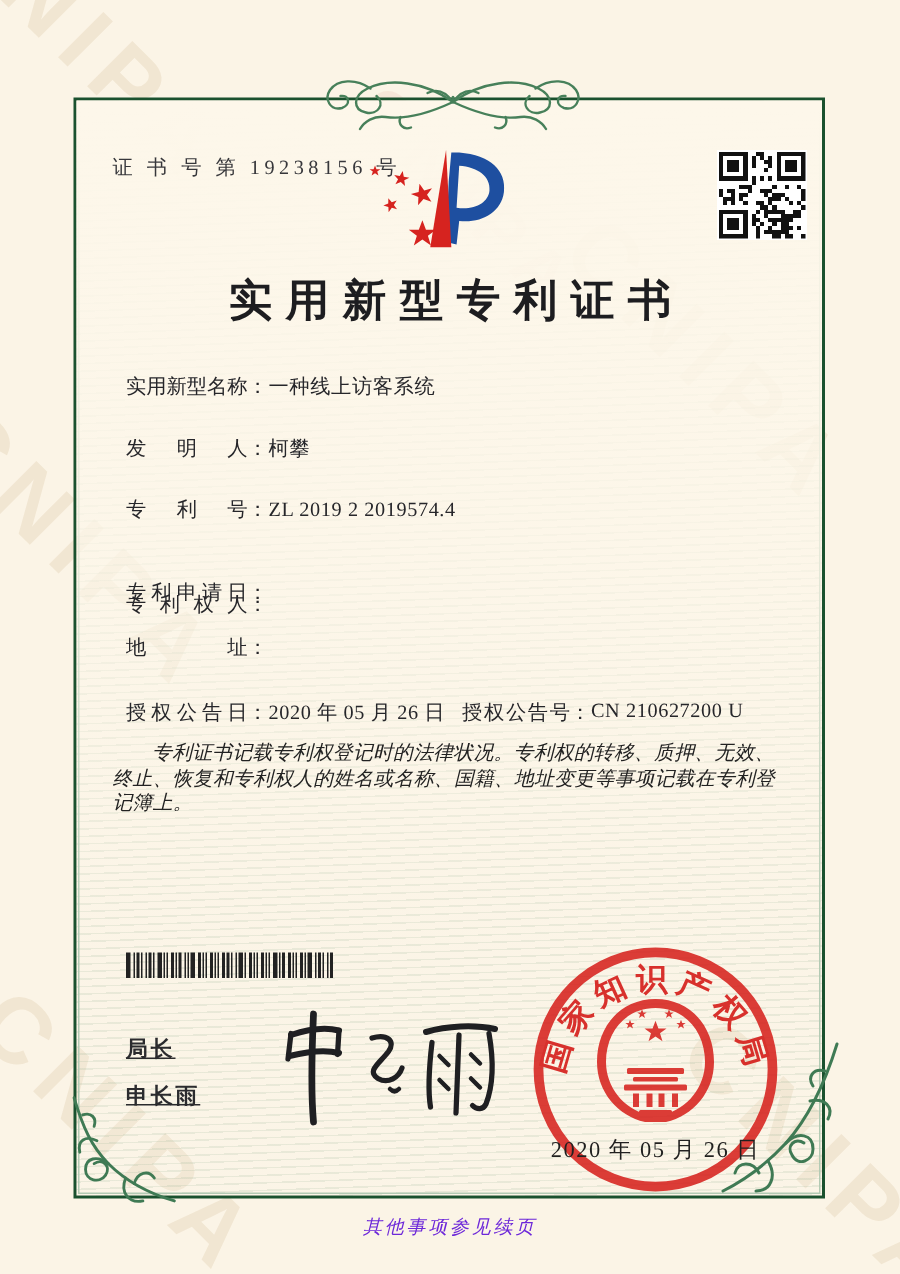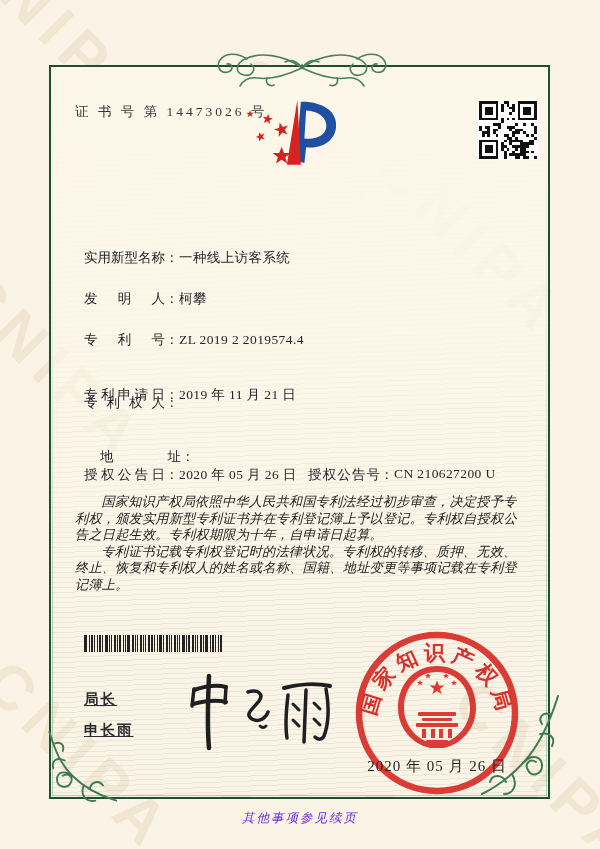--- a/index.html
+++ b/index.html
@@ -48,21 +48,21 @@
     font-size:29px;font-weight:700;letter-spacing:9px;text-indent:9px;color:#1d1d20;
   }
   
   .rows{position:absolute;left:84px;right:60px;top:0;z-index:4;font-size:13.5px;}
   .frow{position:absolute;display:flex;align-items:center;white-space:nowrap;}
   .flabel{display:inline-block;width:81px;text-align:justify;text-align-last:justify;flex:0 0 81px;}
   .fcolon{flex:0 0 14px;}
   .fval{letter-spacing:0.4px;}
   .fval.wrapv{white-space:normal;width:345px;line-height:20px;}
   .r1{top:249px;} .r2{top:290px;} .r3{top:331px;} .r4{top:364px;margin-top:22px;}
-  .r5{top:394px;} .r6{top:448px;margin-left:16px;} .r7{top:466px;}
+  .r5{top:394px;} .r6{top:423px;} .r7{top:466px;}
   .col2{position:absolute;left:224px;display:flex;white-space:nowrap;}
   .col2 .flabel{width:72px;flex-basis:72px;}
   
   .law{
     position:absolute;left:75px;width:452px;top:494px;z-index:4;
     font-size:13.2px;line-height:16.6px;font-style:italic;color:#222;
   }
   .law p{margin:0;text-indent:2em;letter-spacing:0.2px;}
   
   .barcode{position:absolute;left:84px;top:635px;height:17px;display:flex;align-items:stretch;z-index:4;}
@@ -92,21 +92,21 @@
 <div class="wm wm5">CNIPA</div>
 <div class="wm wm6">CNIPA</div>
 
 <div class="frame">
   <div class="inner-line"></div>
   <div class="fade"></div>
 </div>
 
 <div class="content">
 
-  <div class="cert-no">证 书 号 第 14473026 号</div>
+  <div class="cert-no">证 书 号 第 19238156 号</div>
 
   <svg class="logo" width="114" height="82" viewBox="0 0 130 92">
     <defs>
       <polygon id="star" points="0,-10 2.6,-3.2 9.8,-3.2 4.0,1.2 6.2,8.2 0,4.0 -6.2,8.2 -4.0,1.2 -9.8,-3.2 -2.6,-3.2"></polygon>
     </defs>
 
     <path d="M66,8 L72,8 C96,10 108,22 106,38 C104,54 88,62 72,60 L70,78 L62,76 L64,30 Z
              M72,18 L70,50 C84,52 94,46 95,37 C96,26 86,19 72,18 Z" fill="#1e4fa0"></path>
 
     <polygon points="62,6 50,80 66,80" fill="#d6231f"></polygon>
@@ -230,41 +230,41 @@
       <rect x="1" y="1" width="5" height="5" fill="#fff"></rect>
       <rect x="2" y="2" width="3" height="3" fill="#111"></rect>
       <rect x="14" y="0" width="7" height="7" fill="#111"></rect>
       <rect x="15" y="1" width="5" height="5" fill="#fff"></rect>
       <rect x="16" y="2" width="3" height="3" fill="#111"></rect>
       <rect x="0" y="14" width="7" height="7" fill="#111"></rect>
       <rect x="1" y="15" width="5" height="5" fill="#fff"></rect>
       <rect x="2" y="16" width="3" height="3" fill="#111"></rect>
     </svg>
 
+  <div class="title">实用新型专利证书</div>
 
   <div class="rows">
     <div class="frow r1">
       <span class="flabel">实用新型名称</span>
         <span class="fcolon">：</span>
       <span class="fval">一种线上访客系统</span>
     </div>
     <div class="frow r2">
       <span class="flabel">发明人</span>
         <span class="fcolon">：</span>
       <span class="fval">柯攀</span>
     </div>
     <div class="frow r3">
       <span class="flabel">专利号</span>
         <span class="fcolon">：</span>
       <span class="fval">ZL 2019 2 2019574.4</span>
     </div>
     <div class="frow r4">
       <span class="flabel">专利申请日</span>
         <span class="fcolon">：</span>
-      <span class="fval">2019 年 11 月 21 日</span>
     </div>
     <div class="frow r5">
       <span class="flabel">专利权人</span>
         <span class="fcolon">：</span>
     </div>
     <div class="frow r6">
       <span class="flabel">地址</span>
         <span class="fcolon">：</span>
     </div>
     <div class="frow r7">
@@ -273,21 +273,20 @@
       <span class="fval">2020 年 05 月 26 日</span>
       <span class="col2">
         <span class="flabel">授权公告号</span>
           <span class="fcolon">：</span>
         <span class="fval">CN 210627200 U</span>
       </span>
     </div>
   </div>
 
   <div class="law">
-    <p>国家知识产权局依照中华人民共和国专利法经过初步审查，决定授予专利权，颁发实用新型专利证书并在专利登记簿上予以登记。专利权自授权公告之日起生效。专利权期限为十年，自申请日起算。</p>
     <p>专利证书记载专利权登记时的法律状况。专利权的转移、质押、无效、终止、恢复和专利权人的姓名或名称、国籍、地址变更等事项记载在专利登记簿上。</p>
   </div>
 
   <div class="barcode" id="barcode">
       <span style="width: 3px; margin-right: 2px;"></span>
       <span style="width: 1px; margin-right: 1px;"></span>
       <span style="width: 2px; margin-right: 1px;"></span>
       <span style="width: 1px; margin-right: 2px;"></span>
       <span style="width: 1px; margin-right: 1px;"></span>
       <span style="width: 2px; margin-right: 1px;"></span>

